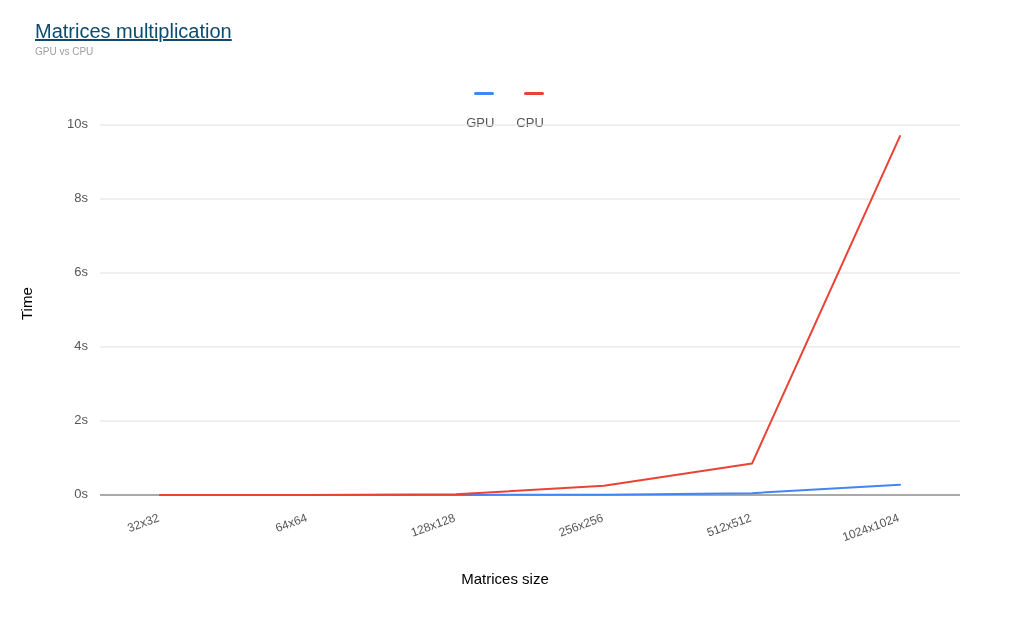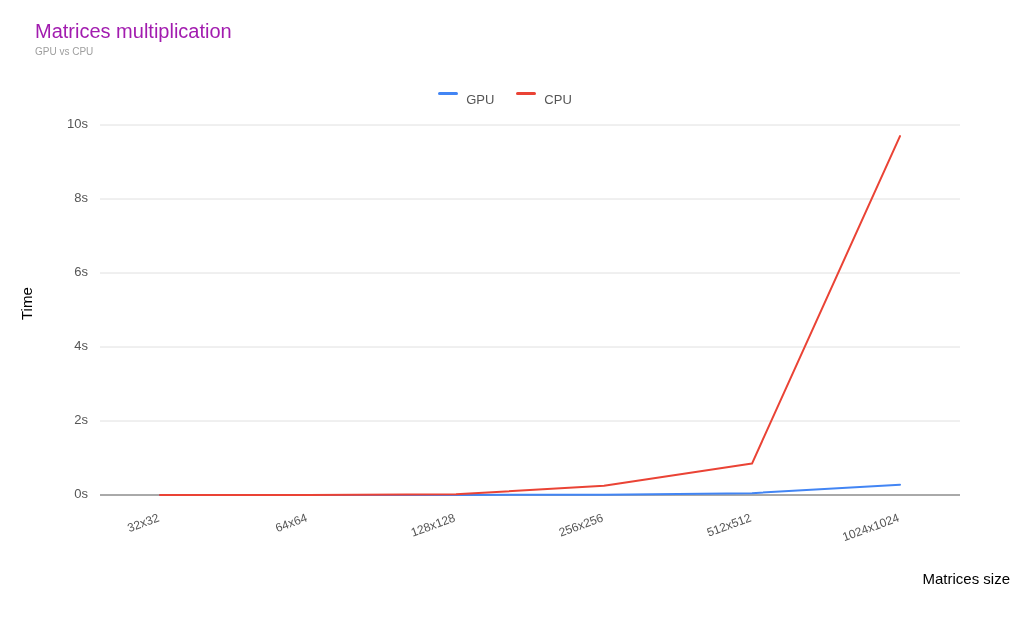--- a/index.html
+++ b/index.html
@@ -15,22 +15,23 @@
   .container {
     position: relative;
     width: 1010px;
     height: 625px;
   }
   .title {
     position: absolute;
     left: 35px;
     top: 20px;
     font-size: 20px;
-    color: #a21caf;
+    color: #0c4a6e;
     font-weight: 400;
+    text-decoration: underline;
   }
   .subtitle {
     position: absolute;
     left: 35px;
     top: 46px;
     font-size: 10px;
     color: #9e9e9e;
   }
   .legend {
     position: absolute;
@@ -38,42 +39,43 @@
     left: 0;
     width: 100%;
     display: flex;
     justify-content: center;
     gap: 22px;
     font-size: 13px;
     color: #555555;
   }
   .legend-item {
     display: flex;
-    align-items: flex-start;
-    gap: 8px;
+    align-items: flex-end;
+    gap: 20px;
+    flex-direction: column;
   }
   .legend-swatch {
     width: 20px;
     height: 3px;
     border-radius: 2px;
   }
   .y-axis-title {
     position: absolute;
     left: 26px;
     top: 320px;
     transform: translateY(-50%) rotate(-90deg);
     transform-origin: left center;
     font-size: 15px;
     color: #000000;
   }
   .x-axis-title {
     position: absolute;
     left: 0;
     width: 100%;
-    text-align: right;
+    text-align: center;
     top: 570px;
     font-size: 15px;
     color: #000000;
   }
   .plot {
     position: absolute;
     left: 100px;
     top: 125px;
     width: 860px;
     height: 370px;

